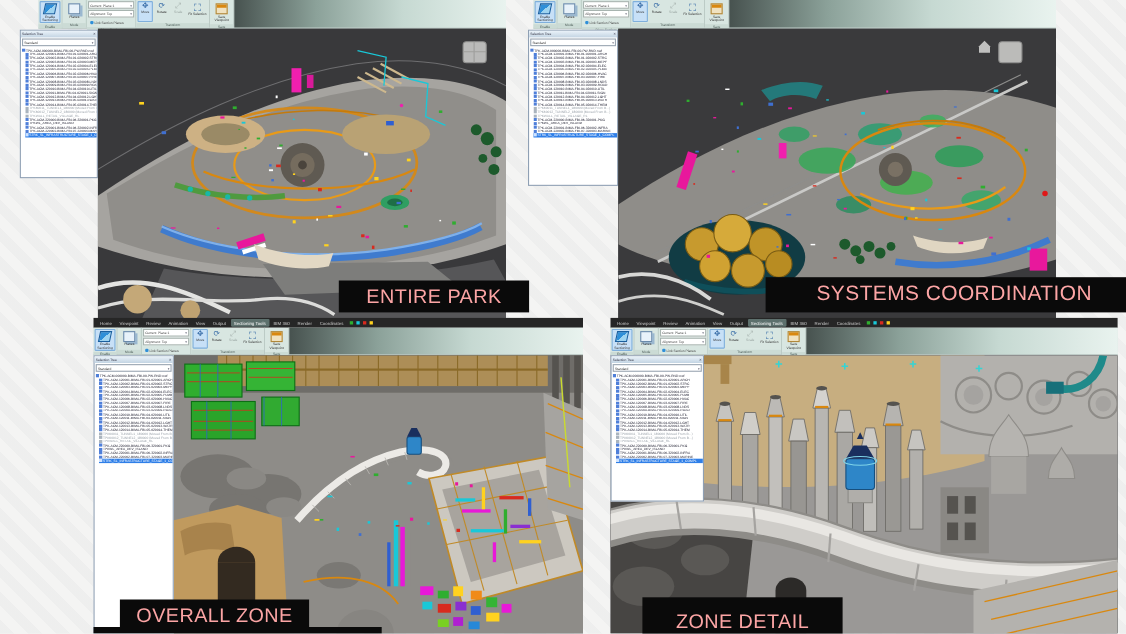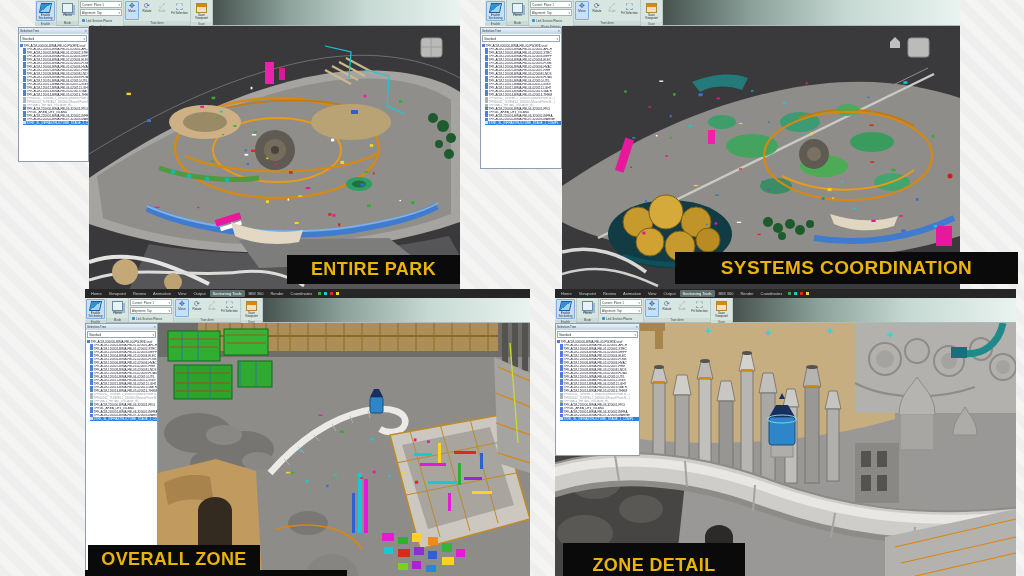--- a/index.html
+++ b/index.html
@@ -53,21 +53,21 @@
   .trow span.tl{font-size:3px;color:#223;}
   .trow.muted .tic{background:#aab4be;}
   .trow.muted span.tl{color:#9aa2aa;}
   .trow.selected{background:#2f7fe8;}
   .trow.selected .tic{background:#cfe3ff;}
   .trow.selected span.tl{color:#fff;}
 
   
   .viewport{position:absolute;background:#3a3a3c;overflow:hidden;}
   .viewport svg{position:absolute;inset:0;width:100%;height:100%;}
-  .caption{position:absolute;background:#0a0a0a;color:#eab308;font-weight:700;display:flex;align-items:center;justify-content:center;letter-spacing:.4px;white-space:nowrap;}
+  .caption{position:absolute;background:#0a0a0a;color:#fca5a5;font-weight:400;display:flex;align-items:center;justify-content:center;letter-spacing:.4px;white-space:nowrap;margin-left:21px;}
   #cap-tl{left:287px;top:255px;width:173px;height:29px;font-size:18px;}
   #cap-tr{left:675px;top:252px;width:343px;height:32px;font-size:19px;}
   #cap-bl{left:88px;top:545px;width:172px;height:28px;font-size:18px;}
   #cap-br{left:563px;top:543px;width:182px;height:44px;font-size:18px;}
 
   
   #rb-tl{left:35px;top:0;width:425px;height:26px;}
   #rb-tr{left:485px;top:0;width:475px;height:26px;}
   #rb-bl{left:85px;top:289px;width:445px;height:34px;}
   #rb-br{left:555px;top:289px;width:461px;height:34px;}

